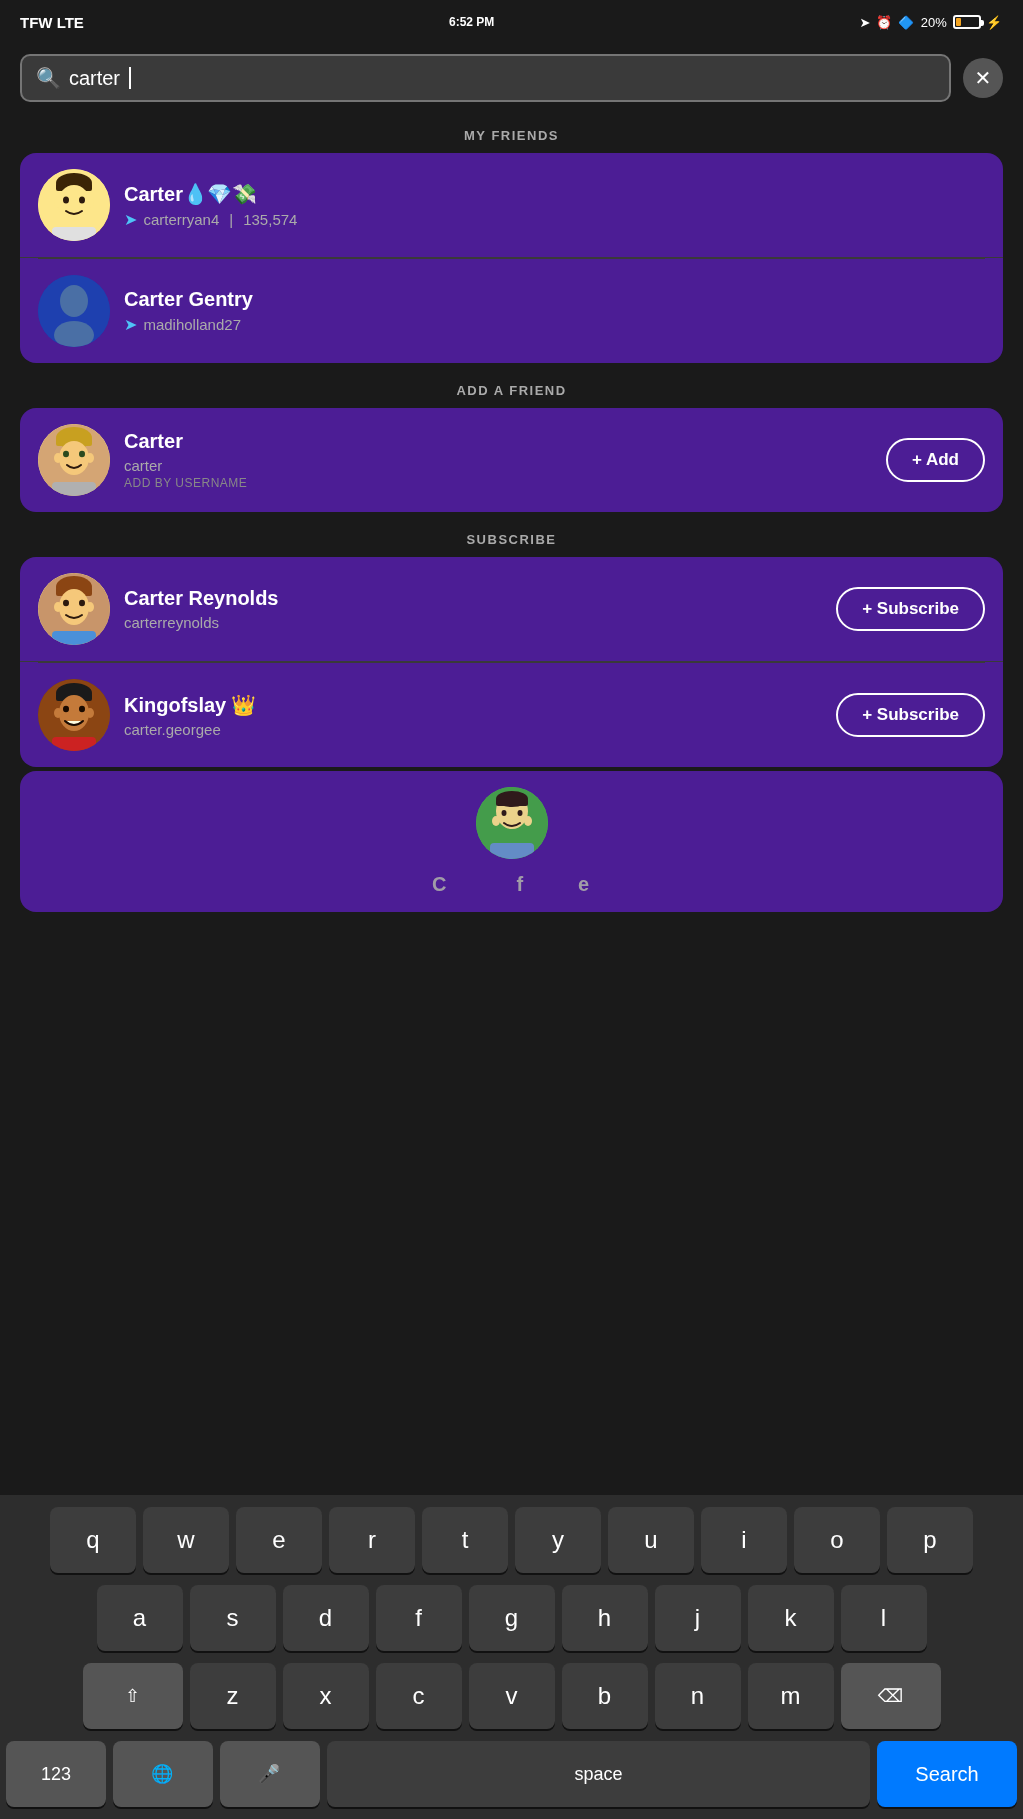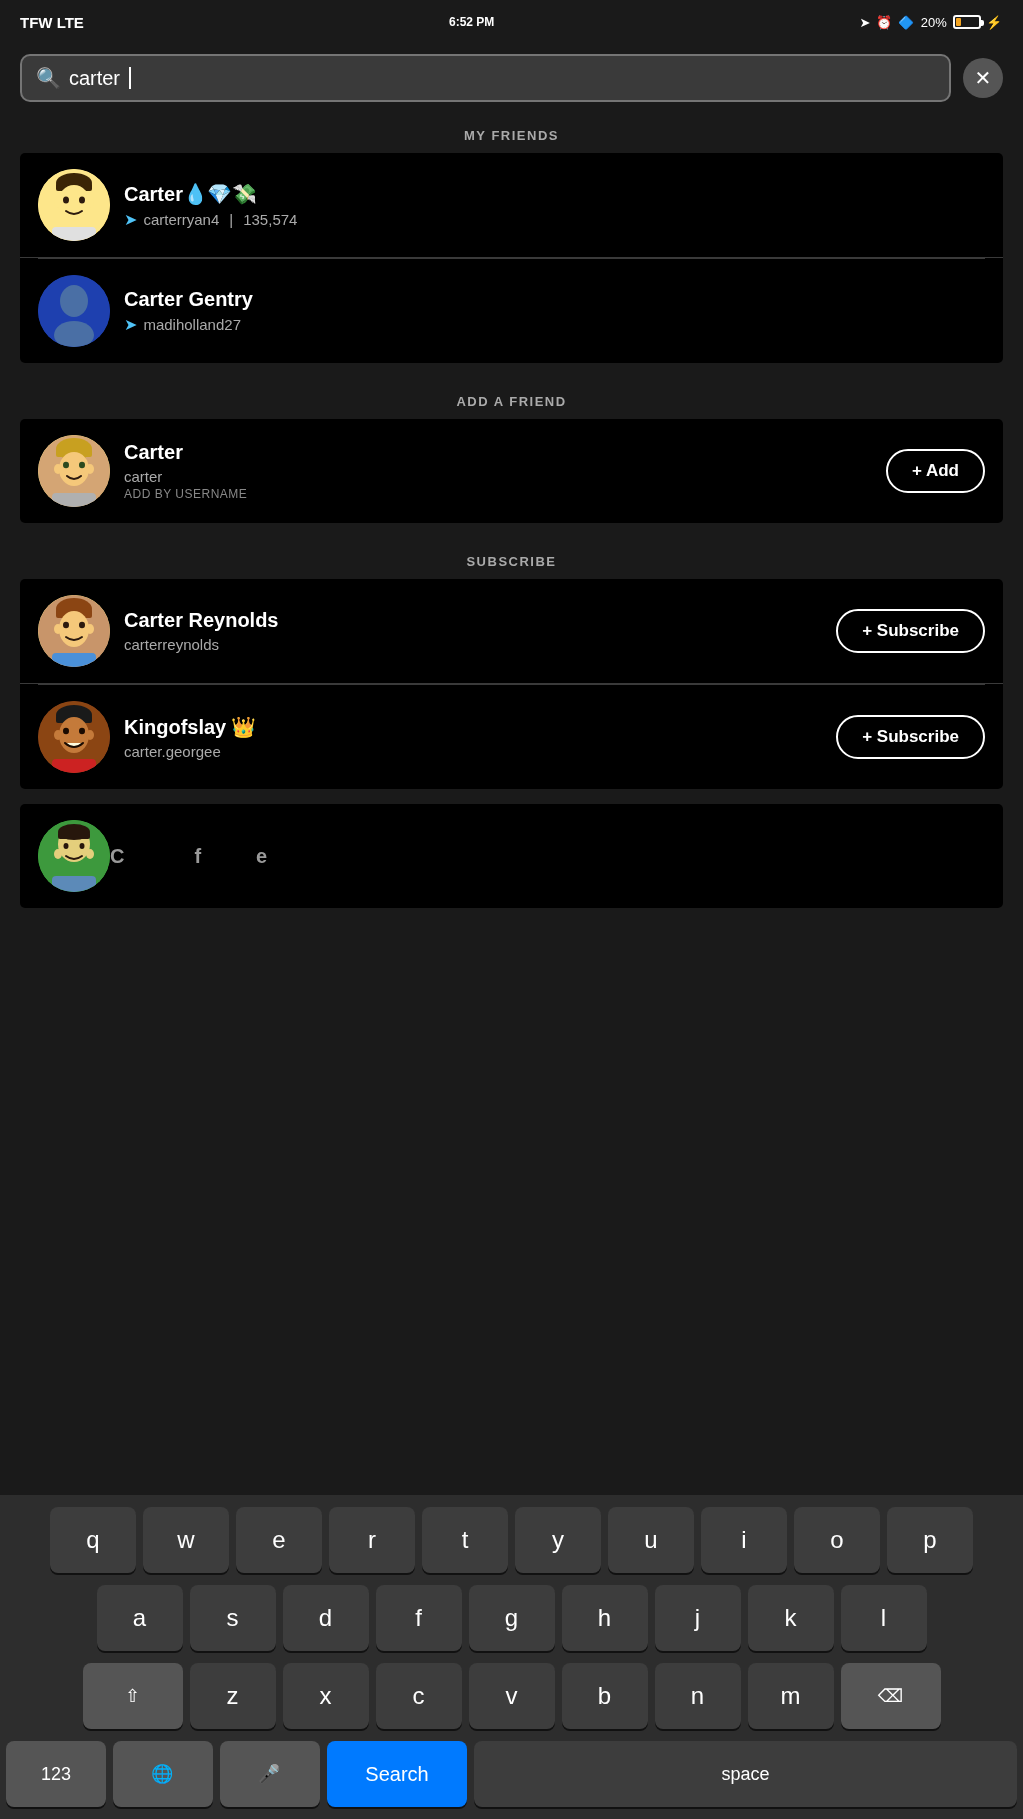--- a/index.html
+++ b/index.html
@@ -92,23 +92,23 @@
       text-align: center;
       font-size: 13px;
       font-weight: 700;
       letter-spacing: 1.5px;
       color: #aaa;
       padding: 16px 33px 10px;
     }
 
     
     .card {
-      margin: 0 20px 15px;
-      background: #000000;
-      border-radius: 5px;
+      margin: 0 20px 4px;
+      background: #4c1d95;
+      border-radius: 16px;
       overflow: hidden;
     }
 
     .friend-item {
       display: flex;
       align-items: center;
       padding: 16px 18px;
       gap: 14px;
       border-bottom: 1px solid #3a3a3a;
       cursor: pointer;
@@ -235,21 +235,23 @@
       font-size: 20px;
       min-width: 140px;
       max-width: 160px;
     }
 
     
     .partial-item {
       display: flex;
       align-items: center;
       padding: 16px 18px;
+      gap: 14px;
       opacity: 0.9;
+      flex-direction: column;
     }
     .partial-name {
       font-size: 20px;
       font-weight: 600;
       color: #fff;
     }
 
     
     .score-sep {
       color: #aaa;
@@ -531,16 +533,16 @@
     <button class="key">b</button>
     <button class="key">n</button>
     <button class="key">m</button>
     <button class="key delete dark">⌫</button>
   </div>
 
   <div class="keyboard-row" style="margin-bottom:4px;">
     <button class="key num-key dark">123</button>
     <button class="key globe-key dark">🌐</button>
     <button class="key mic-key dark">🎤</button>
+    <button class="key space">space</button>
     <button class="key search-key blue">Search</button>
-    <button class="key space">space</button>
   </div>
 </div>
 
 </body></html>

